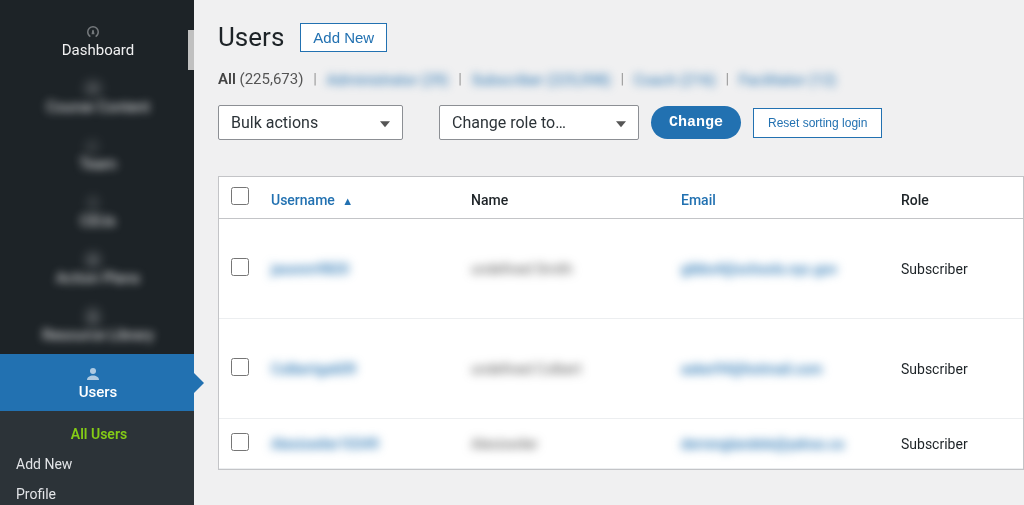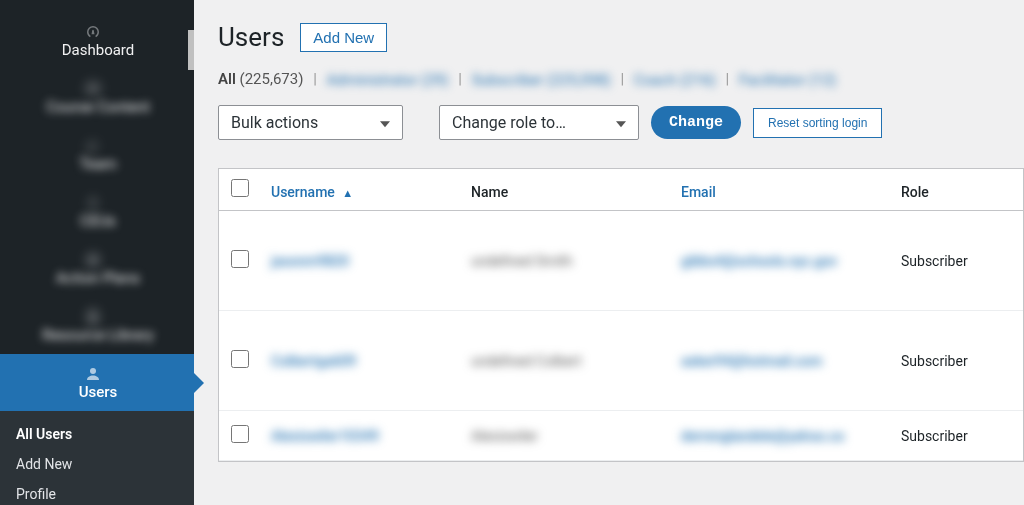--- a/index.html
+++ b/index.html
@@ -52,21 +52,21 @@
   .submenu {
     background: #2c3338;
     padding: 8px 0;
   }
   .submenu-item {
     padding: 7px 12px 7px 16px;
     color: #e2e4e7;
     font-size: 14px;
     cursor: pointer;
   }
-  .submenu-item.active { font-weight: 600; color: #ffffff; }
+  .submenu-item.active { font-weight: 600; color: #84cc16; text-align: center; }
   
   .main {
     flex: 1;
     padding: 22px 0 0 24px;
     overflow: hidden;
   }
   .page-header { display: flex; align-items: center; margin-bottom: 18px; }
   .page-title { font-size: 26px; font-weight: 400; margin-right: 16px; }
   .add-new-btn {
     border: 1.5px solid #2271b1;
@@ -79,21 +79,21 @@
   }
   .filter-row {
     font-size: 15px;
     color: #444;
     margin-bottom: 16px;
   }
   .filter-row .all-label { font-weight: 600; }
   .filter-row .count { color: #555; }
   .filter-blur { color: #2271b1; filter: blur(4px); display: inline-block; vertical-align: middle; }
   .sep { color: #999; margin: 0 6px; }
-  .toolbar { display: flex; align-items: center; gap: 12px; margin-bottom: 28px; }
+  .toolbar { display: flex; align-items: center; gap: 12px; margin-bottom: 36px; }
   .select-box {
     border: 1px solid #8c8f94;
     background: #fff;
     padding: 7px 36px 7px 12px;
     font-size: 16px;
     color: #2c3338;
     position: relative;
     cursor: pointer;
     border-radius: 2px;
   }

